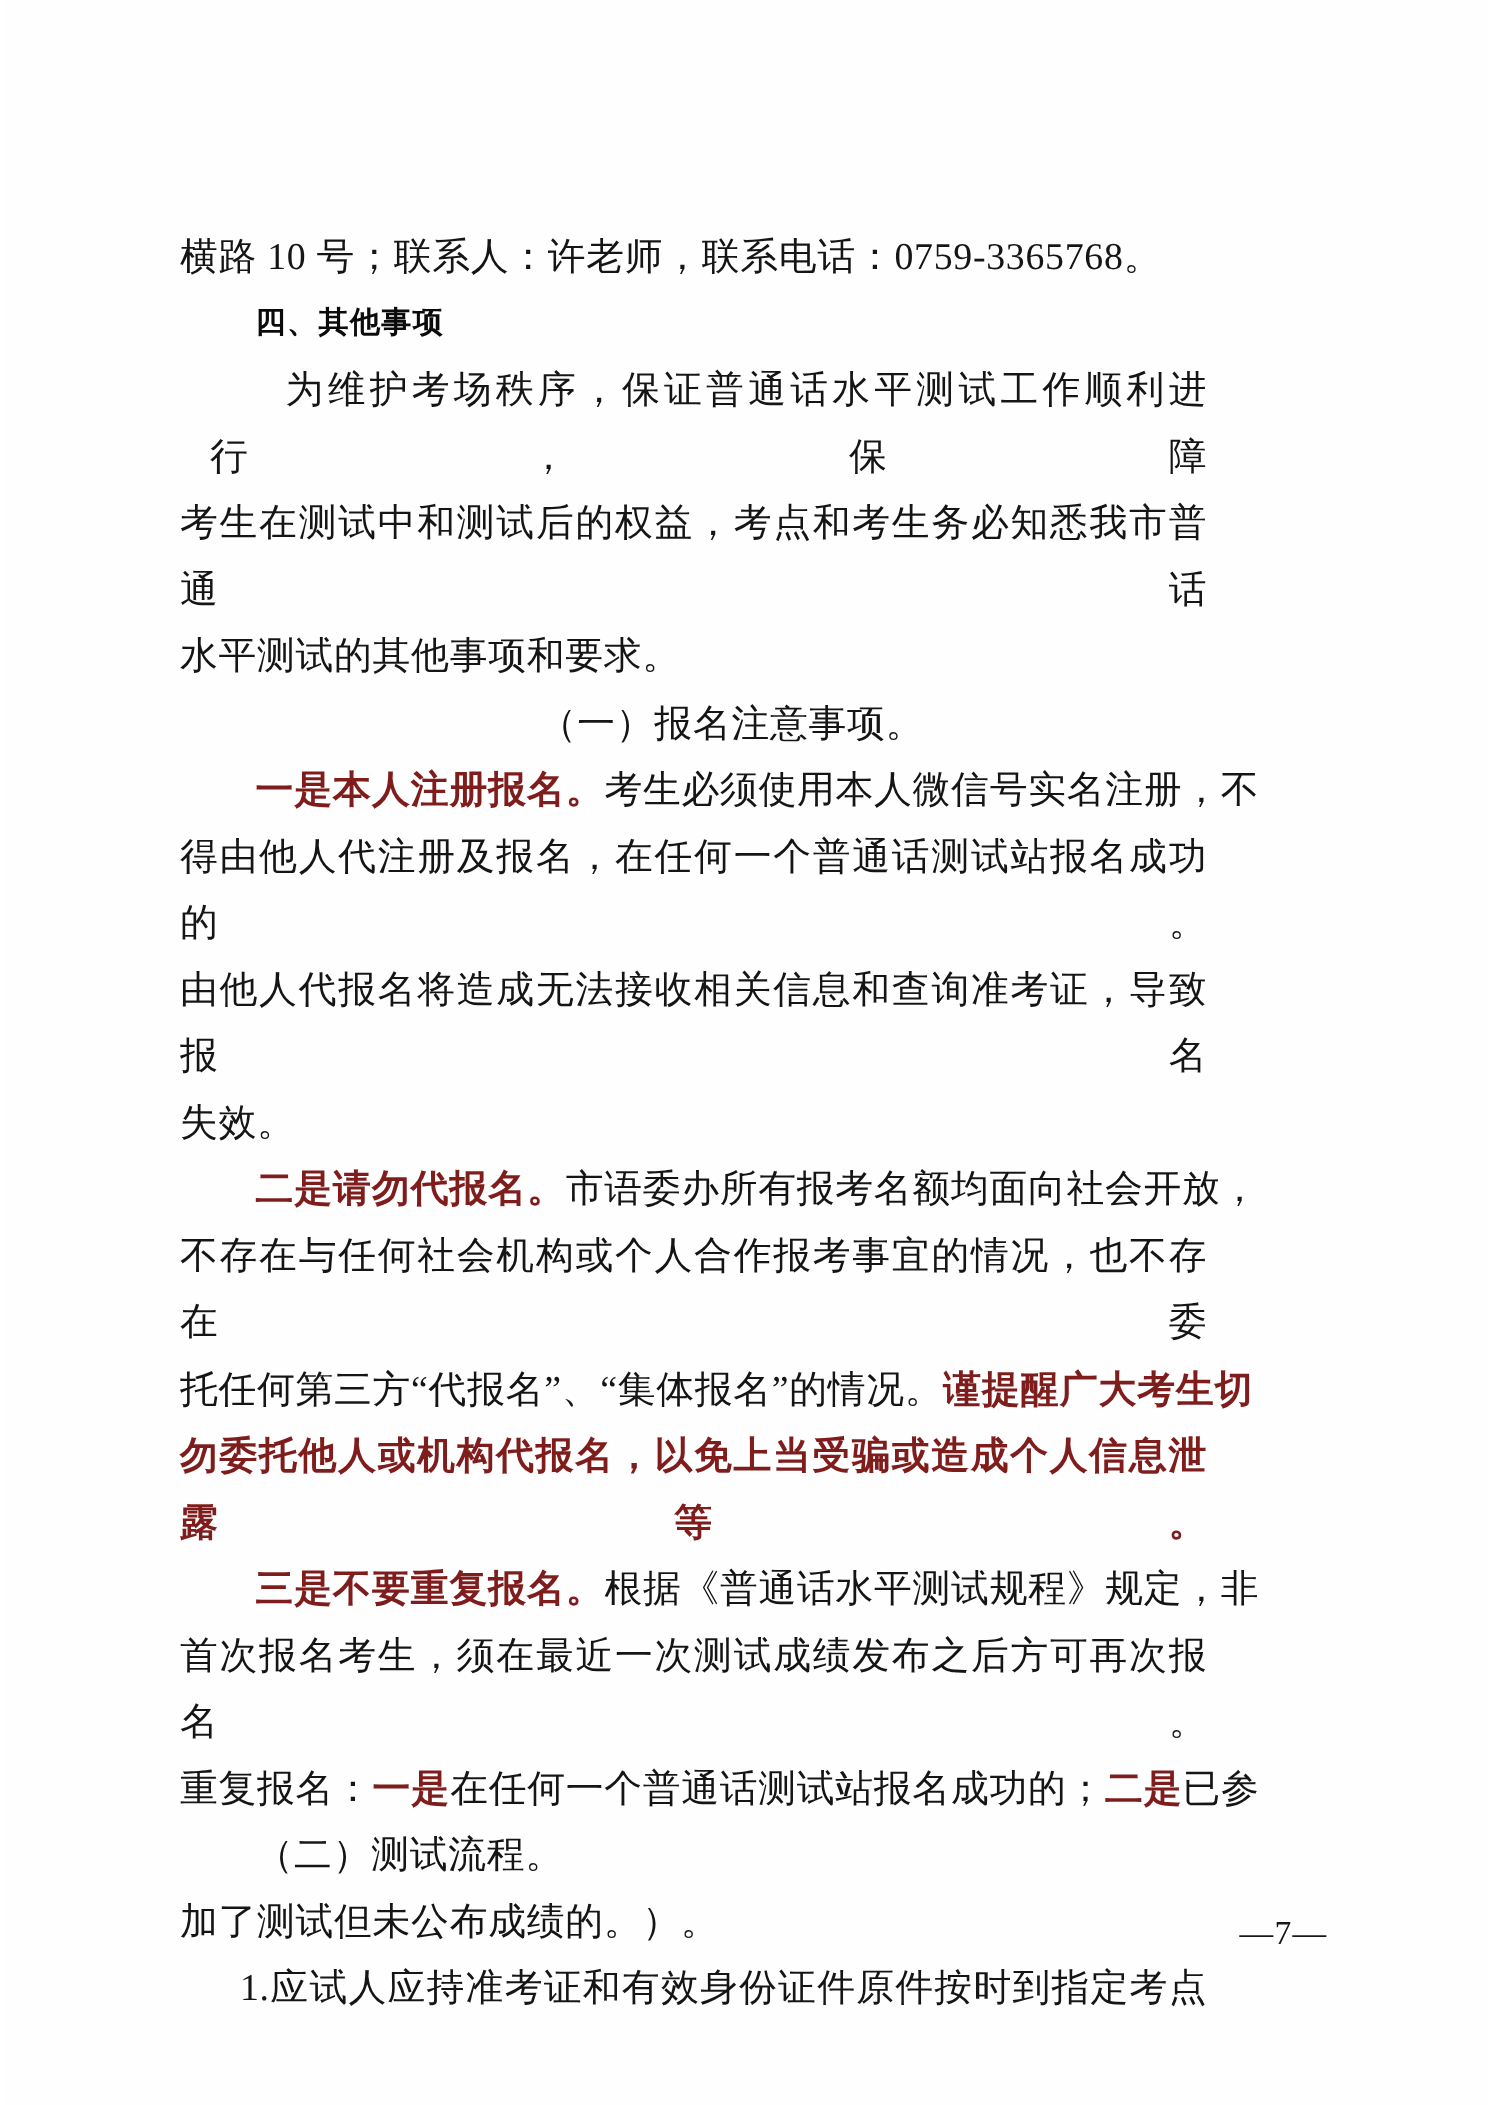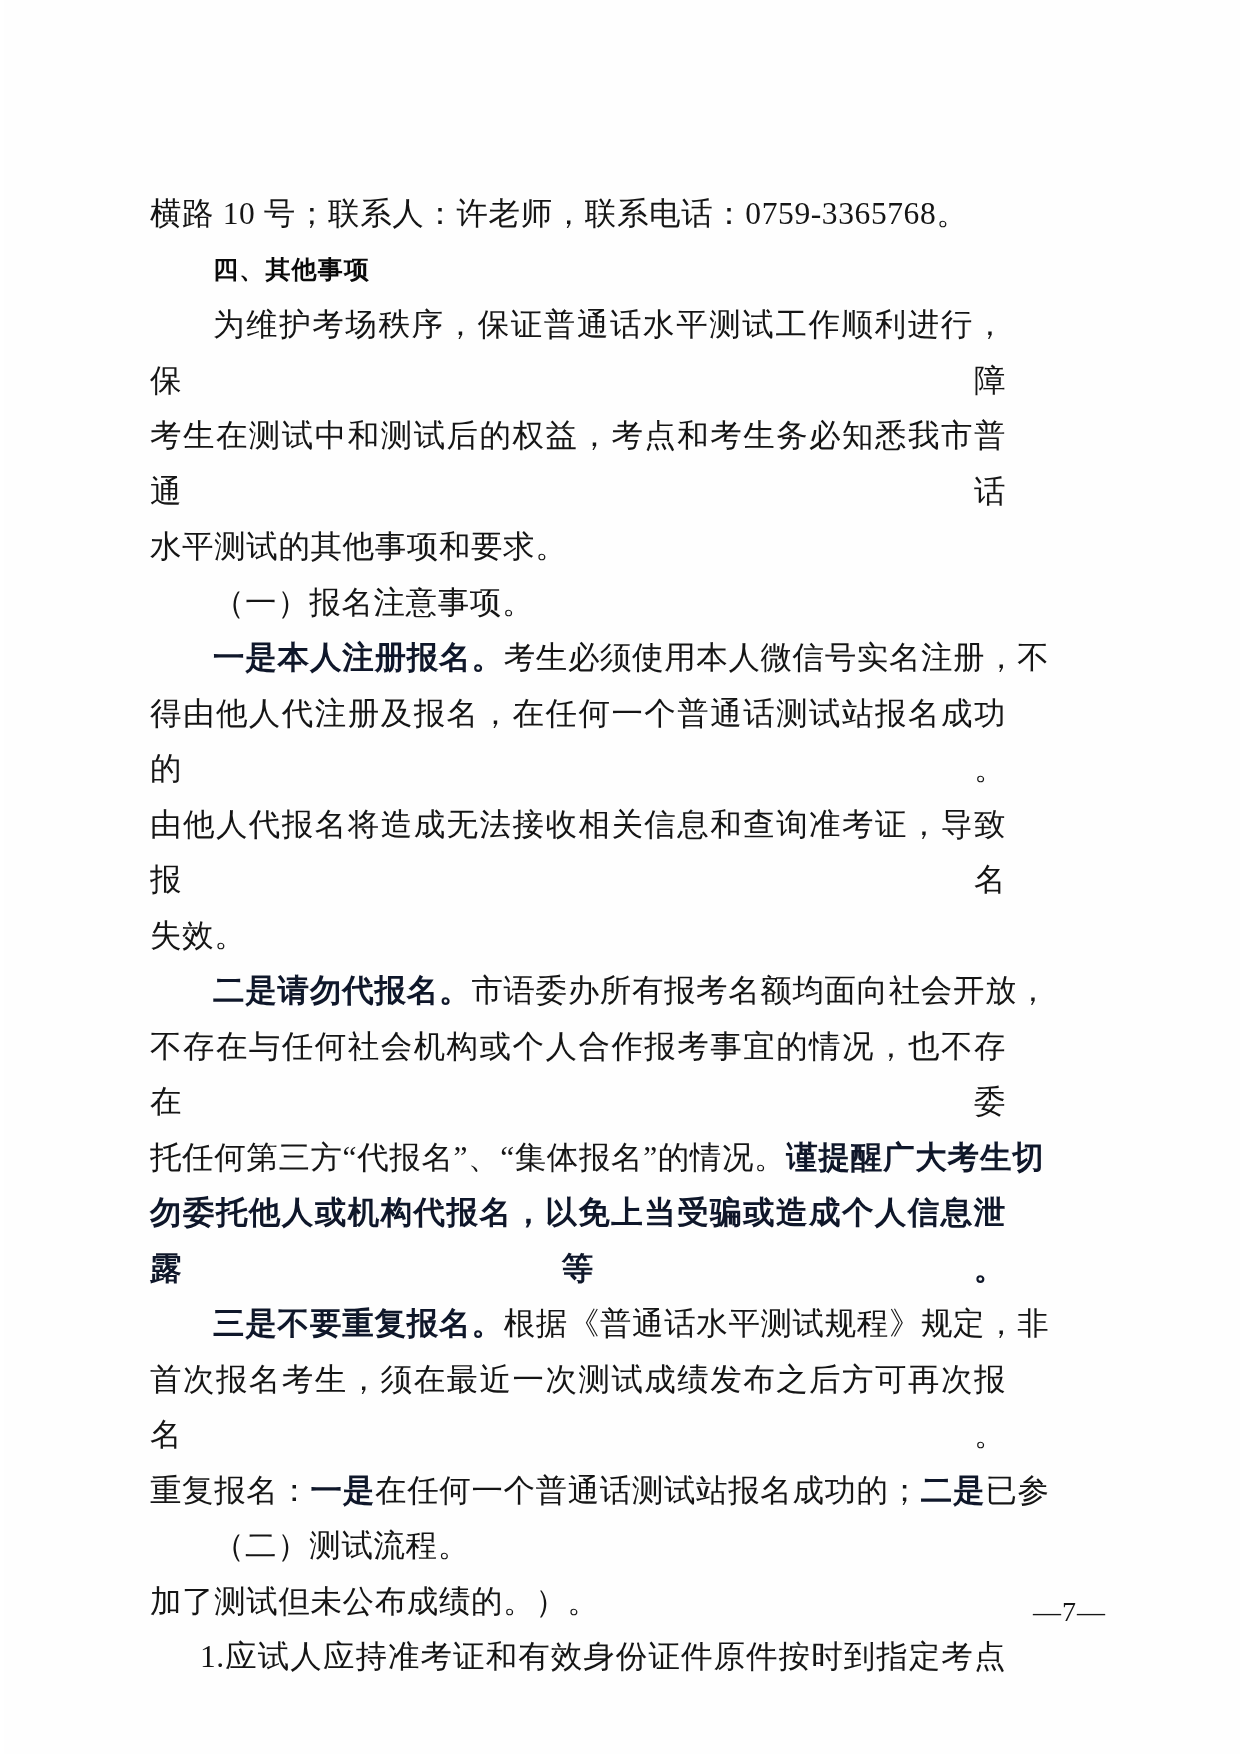--- a/index.html
+++ b/index.html
@@ -56,21 +56,21 @@
     letter-spacing: 1.2px;
     color: #0b0b0b;
     font-family: "Liberation Sans", "DejaVu Sans", sans-serif;
     white-space: nowrap;
   }
 
   .b {
     font-weight: 700;
     font-family: "Liberation Sans", "DejaVu Sans", sans-serif;
     letter-spacing: 0.8px;
-    color: #0f172a;
+    color: #7f1d1d;
   }
 
   .pagenum {
     position: absolute;
     right: 138px;
     bottom: 126px;
     font-size: 28px;
     letter-spacing: 1px;
     color: #161616;
     font-family: "Liberation Serif", "DejaVu Serif", serif;
@@ -85,27 +85,27 @@
 </head>
 <body>
 
 <div class="page">
   <div class="content">
 
     <p class="line block">横路 10 号；联系人：许老师，联系电话：0759-3365768。</p>
 
     <p class="heading block" style="padding-left:63px;">四、其他事项</p>
 
-    <p class="line justify block" style="text-indent:63px;">为维护考场秩序，保证普通话水平测试工作顺利进行，保障</p>
+    <p class="line justify block" style="text-indent:63px;margin-left:25px;">为维护考场秩序，保证普通话水平测试工作顺利进行，保障</p>
 
     <p class="line justify block">考生在测试中和测试后的权益，考点和考生务必知悉我市普通话</p>
 
     <p class="line block">水平测试的其他事项和要求。</p>
 
-    <p class="line block" style="padding-left:63px;">（一）报名注意事项。</p>
+    <p class="line block" style="padding-left:63px;text-align:center;">（一）报名注意事项。</p>
 
     <p class="line block" style="padding-left:63px;">
       <span class="b">一是本人注册报名。</span><span>考生必须使用本人微信号实名注册，不</span>
     </p>
 
     <p class="line justify block">得由他人代注册及报名，在任何一个普通话测试站报名成功的。</p>
 
     <p class="line justify block">由他人代报名将造成无法接收相关信息和查询准考证，导致报名</p>
 
     <p class="line block">失效。</p>

